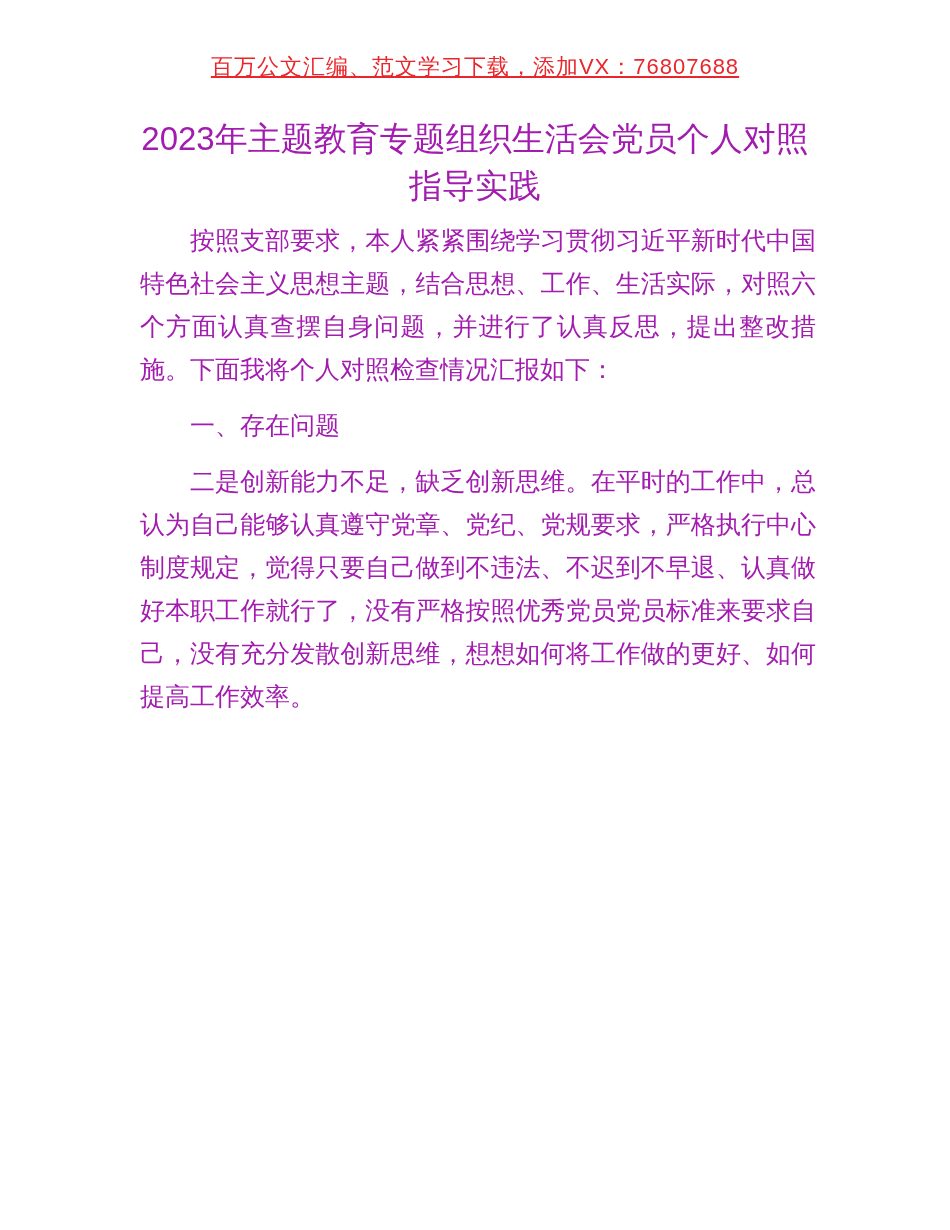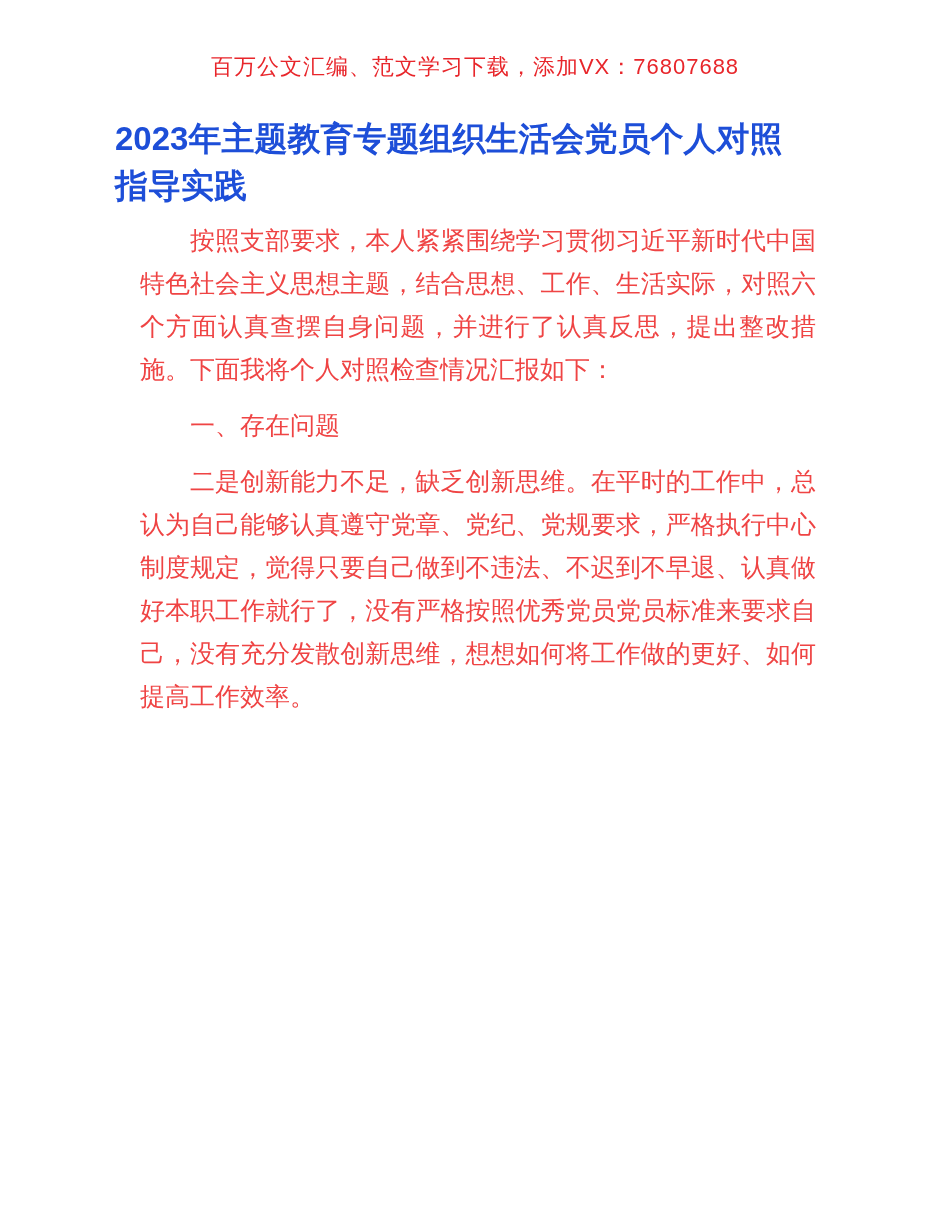--- a/index.html
+++ b/index.html
@@ -14,39 +14,41 @@
     font-family: "Liberation Sans", sans-serif;
     color: #000000;
   }
   .promo-note {
     margin-top: 52px;
     text-align: center;
     font-size: 22px;
     line-height: 30px;
     color: #e8262b;
     letter-spacing: 1px;
+    text-decoration: underline;
   }
   .doc-title {
     margin: 33px auto 0;
     width: 720px;
-    font-weight: 700;
+    text-align: center;
+    font-weight: 400;
     font-size: 33px;
     line-height: 47px;
-    color: #1d4ed8;
+    color: #a21caf;
   }
   .doc-body {
     margin: 10px 134px 0 140px;
   }
   .doc-body p {
     margin: 0 0 13px 0;
     font-size: 25px;
     line-height: 43px;
     text-align: justify;
     text-indent: 2em;
-    color: #ef4444;
+    color: #a21caf;
     word-break: break-all;
   }
 </style>
 </head>
 <body>
 
 <div class="promo-note" style="color: rgb(232, 38, 43);">百万公文汇编、范文学习下载，添加VX：76807688</div>
 
 <div class="doc-title">
   <div>2023年主题教育专题组织生活会党员个人对照</div>

